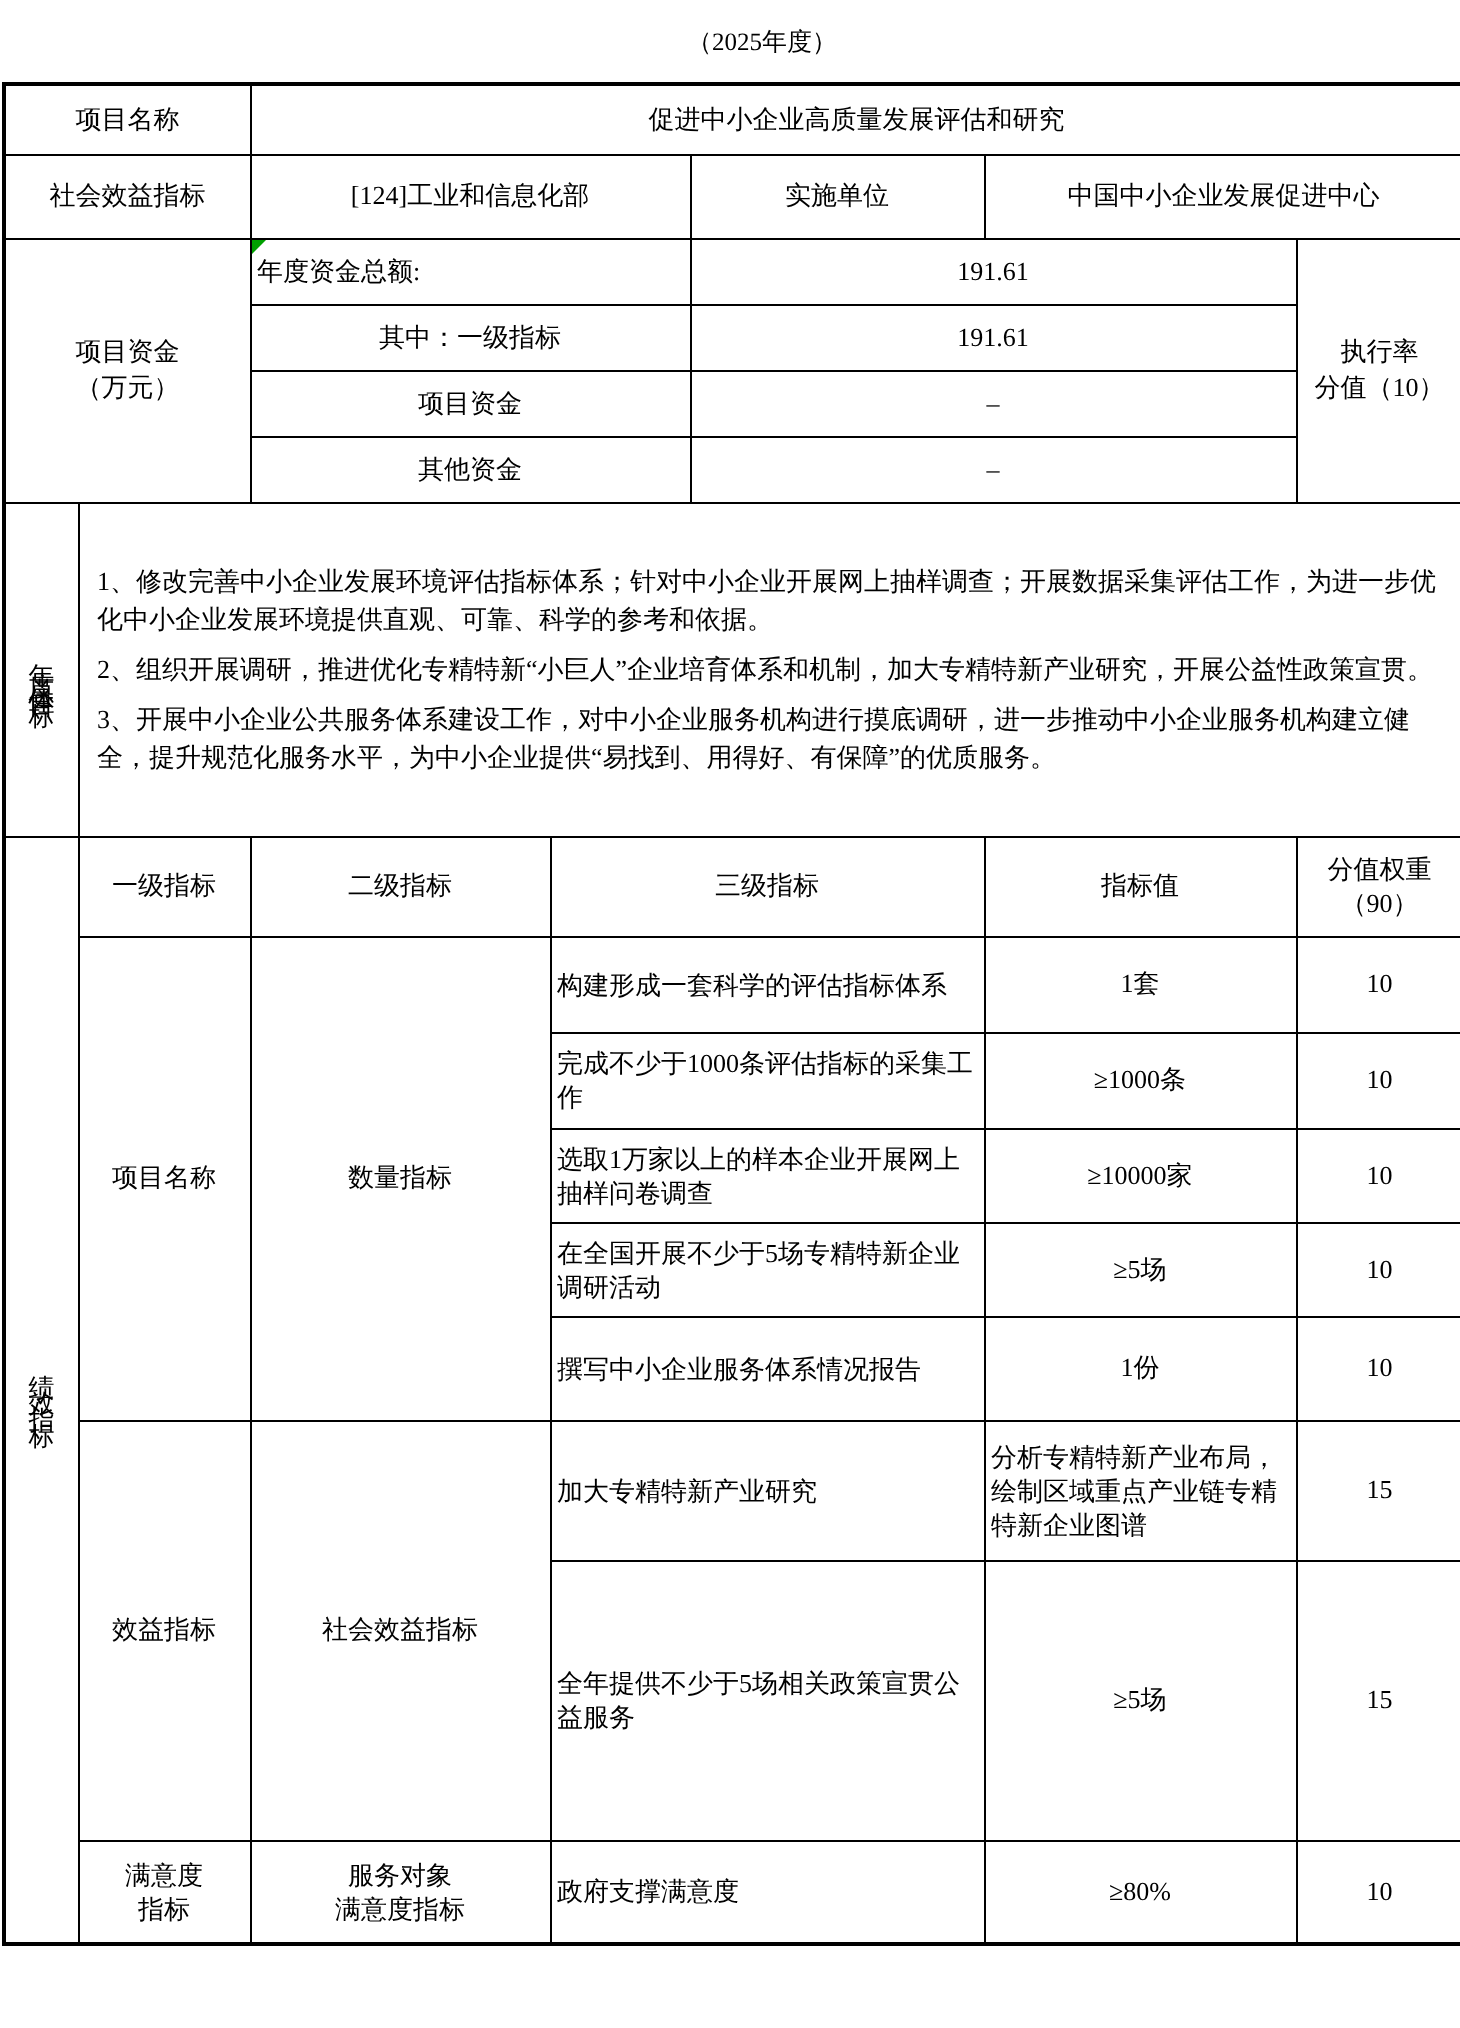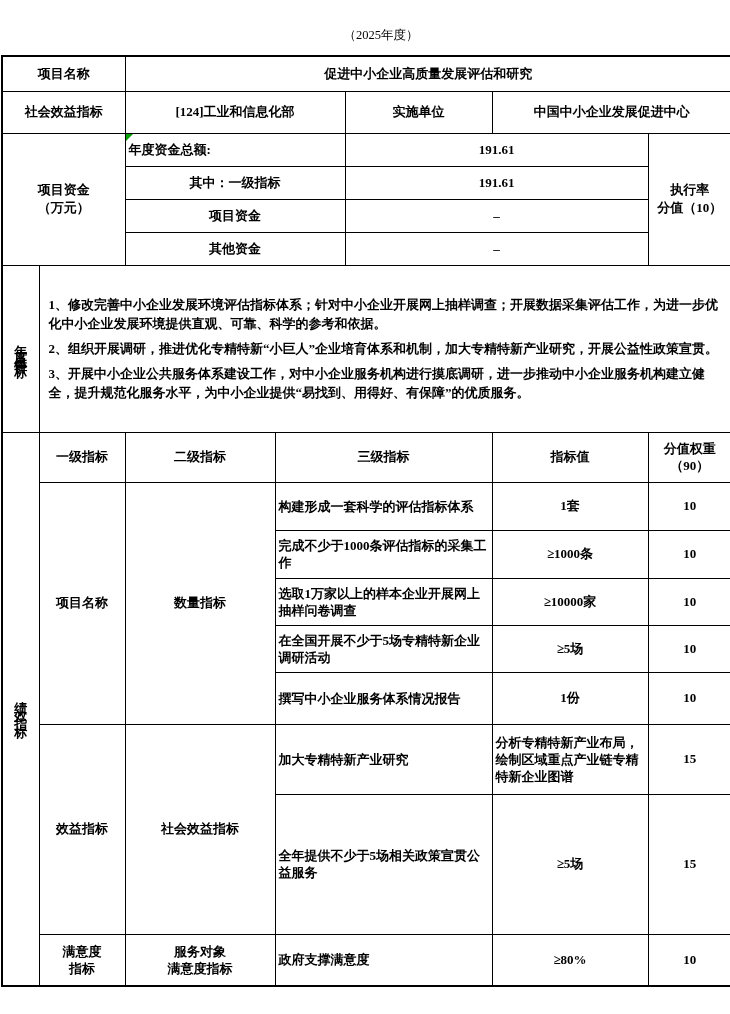--- a/index.html
+++ b/index.html
@@ -13,33 +13,33 @@
   .doc-title{
     text-align:center;
     font-size:21px;
     font-weight:bold;
     padding-top:11px;
     letter-spacing:1px;
   }
   .doc-subtitle{
     text-align:center;
     font-size:12.5px;
-    margin-top:27px;
+    margin-top:13px;
     padding-left:32px;
   }
   table.main{
     table-layout:fixed;
     border-collapse:collapse;
     width:728px;
     margin:11px 1px 0 1px;
     border:2px solid #000;
   }
   table.main td, table.main th{
     border:1px solid #000;
-    font-weight:bold;
+    font-weight:normal;
     font-size:13px;
     vertical-align:middle;
     padding:1px 3px;
     overflow:hidden;
     word-break:break-all;
   }
   .c{text-align:center;}
   .l{text-align:left;}
   .r{text-align:right;}
   .preline{white-space:pre-line;}

